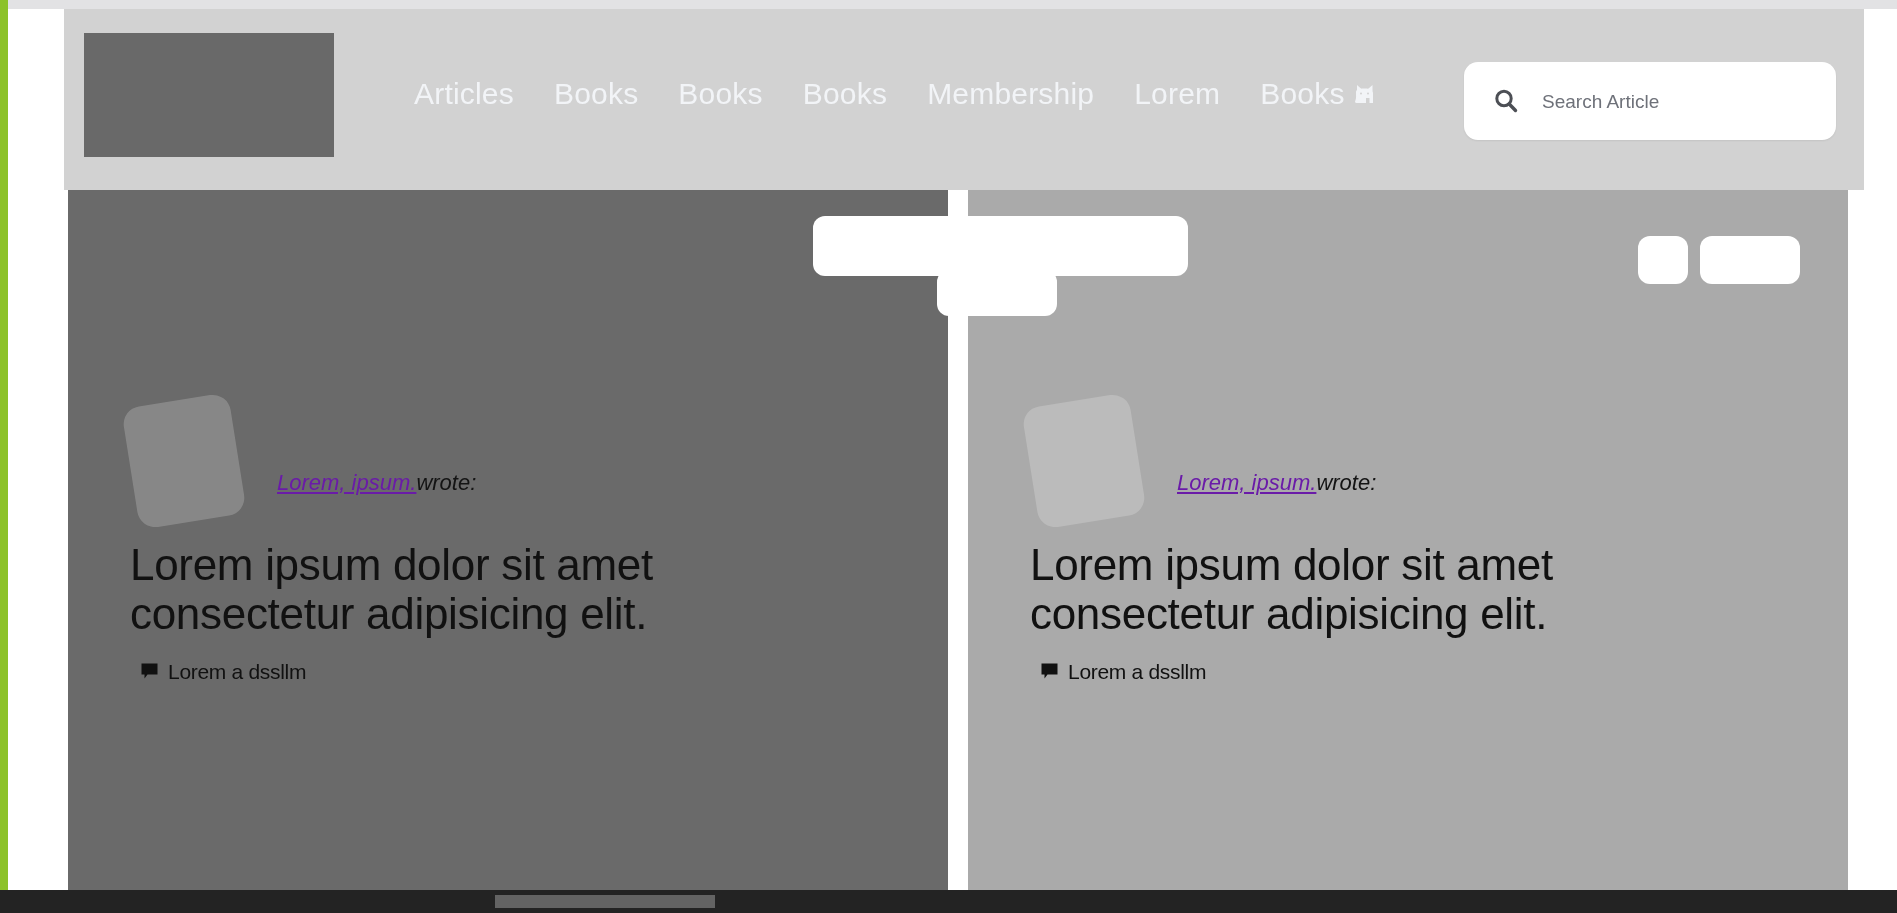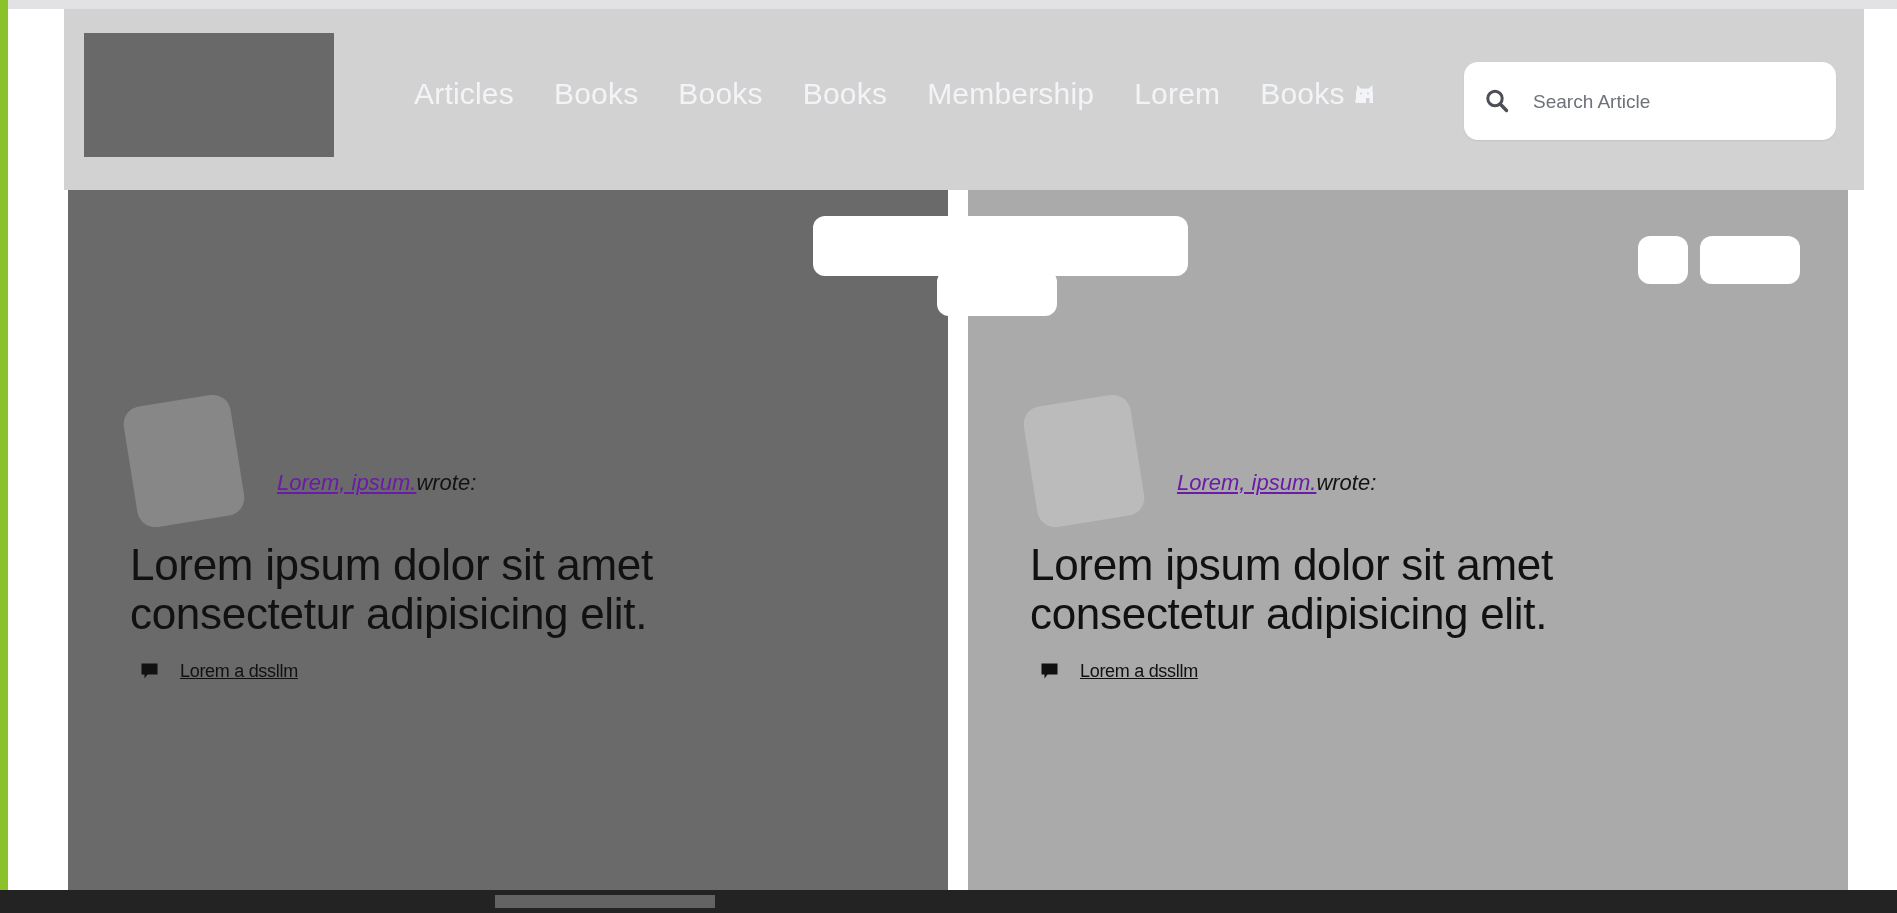--- a/index.html
+++ b/index.html
@@ -102,21 +102,21 @@
 
   .search-box {
     position: absolute;
     left: 1400px; top: 53px;
     width: 372px;
     height: 78px;
     background: #ffffff;
     border-radius: 14px;
     display: flex;
     align-items: center;
-    padding-left: 19px;
+    padding-left: 28px;
     gap: 22px;
     box-shadow: 0 1px 2px rgba(0,0,0,0.07);
   }
 
   .search-icon svg { display: block; }
 
   .search-placeholder {
     font-size: 19px;
     color: #6E7179;
     line-height: 1;
@@ -225,26 +225,25 @@
     font-weight: 400;
     color: #111111;
     line-height: 1.12;
     letter-spacing: -0.3px;
     max-width: 640px;
   }
 
   .headline .meta {
     display: inline-flex;
     align-items: center;
-    gap: 21px;
-    font-size: 18px;
+    gap: 9px;
+    font-size: 21px;
     white-space: nowrap;
     vertical-align: baseline;
     padding-left: 10px;
-    text-decoration: underline;
   }
 
   .bubble-icon { display: inline-block; position: relative; top: 2px; }
 
   
   .scrollbar-track {
     position: absolute;
     left: 0; bottom: 0;
     width: 1897px;
     height: 23px;

